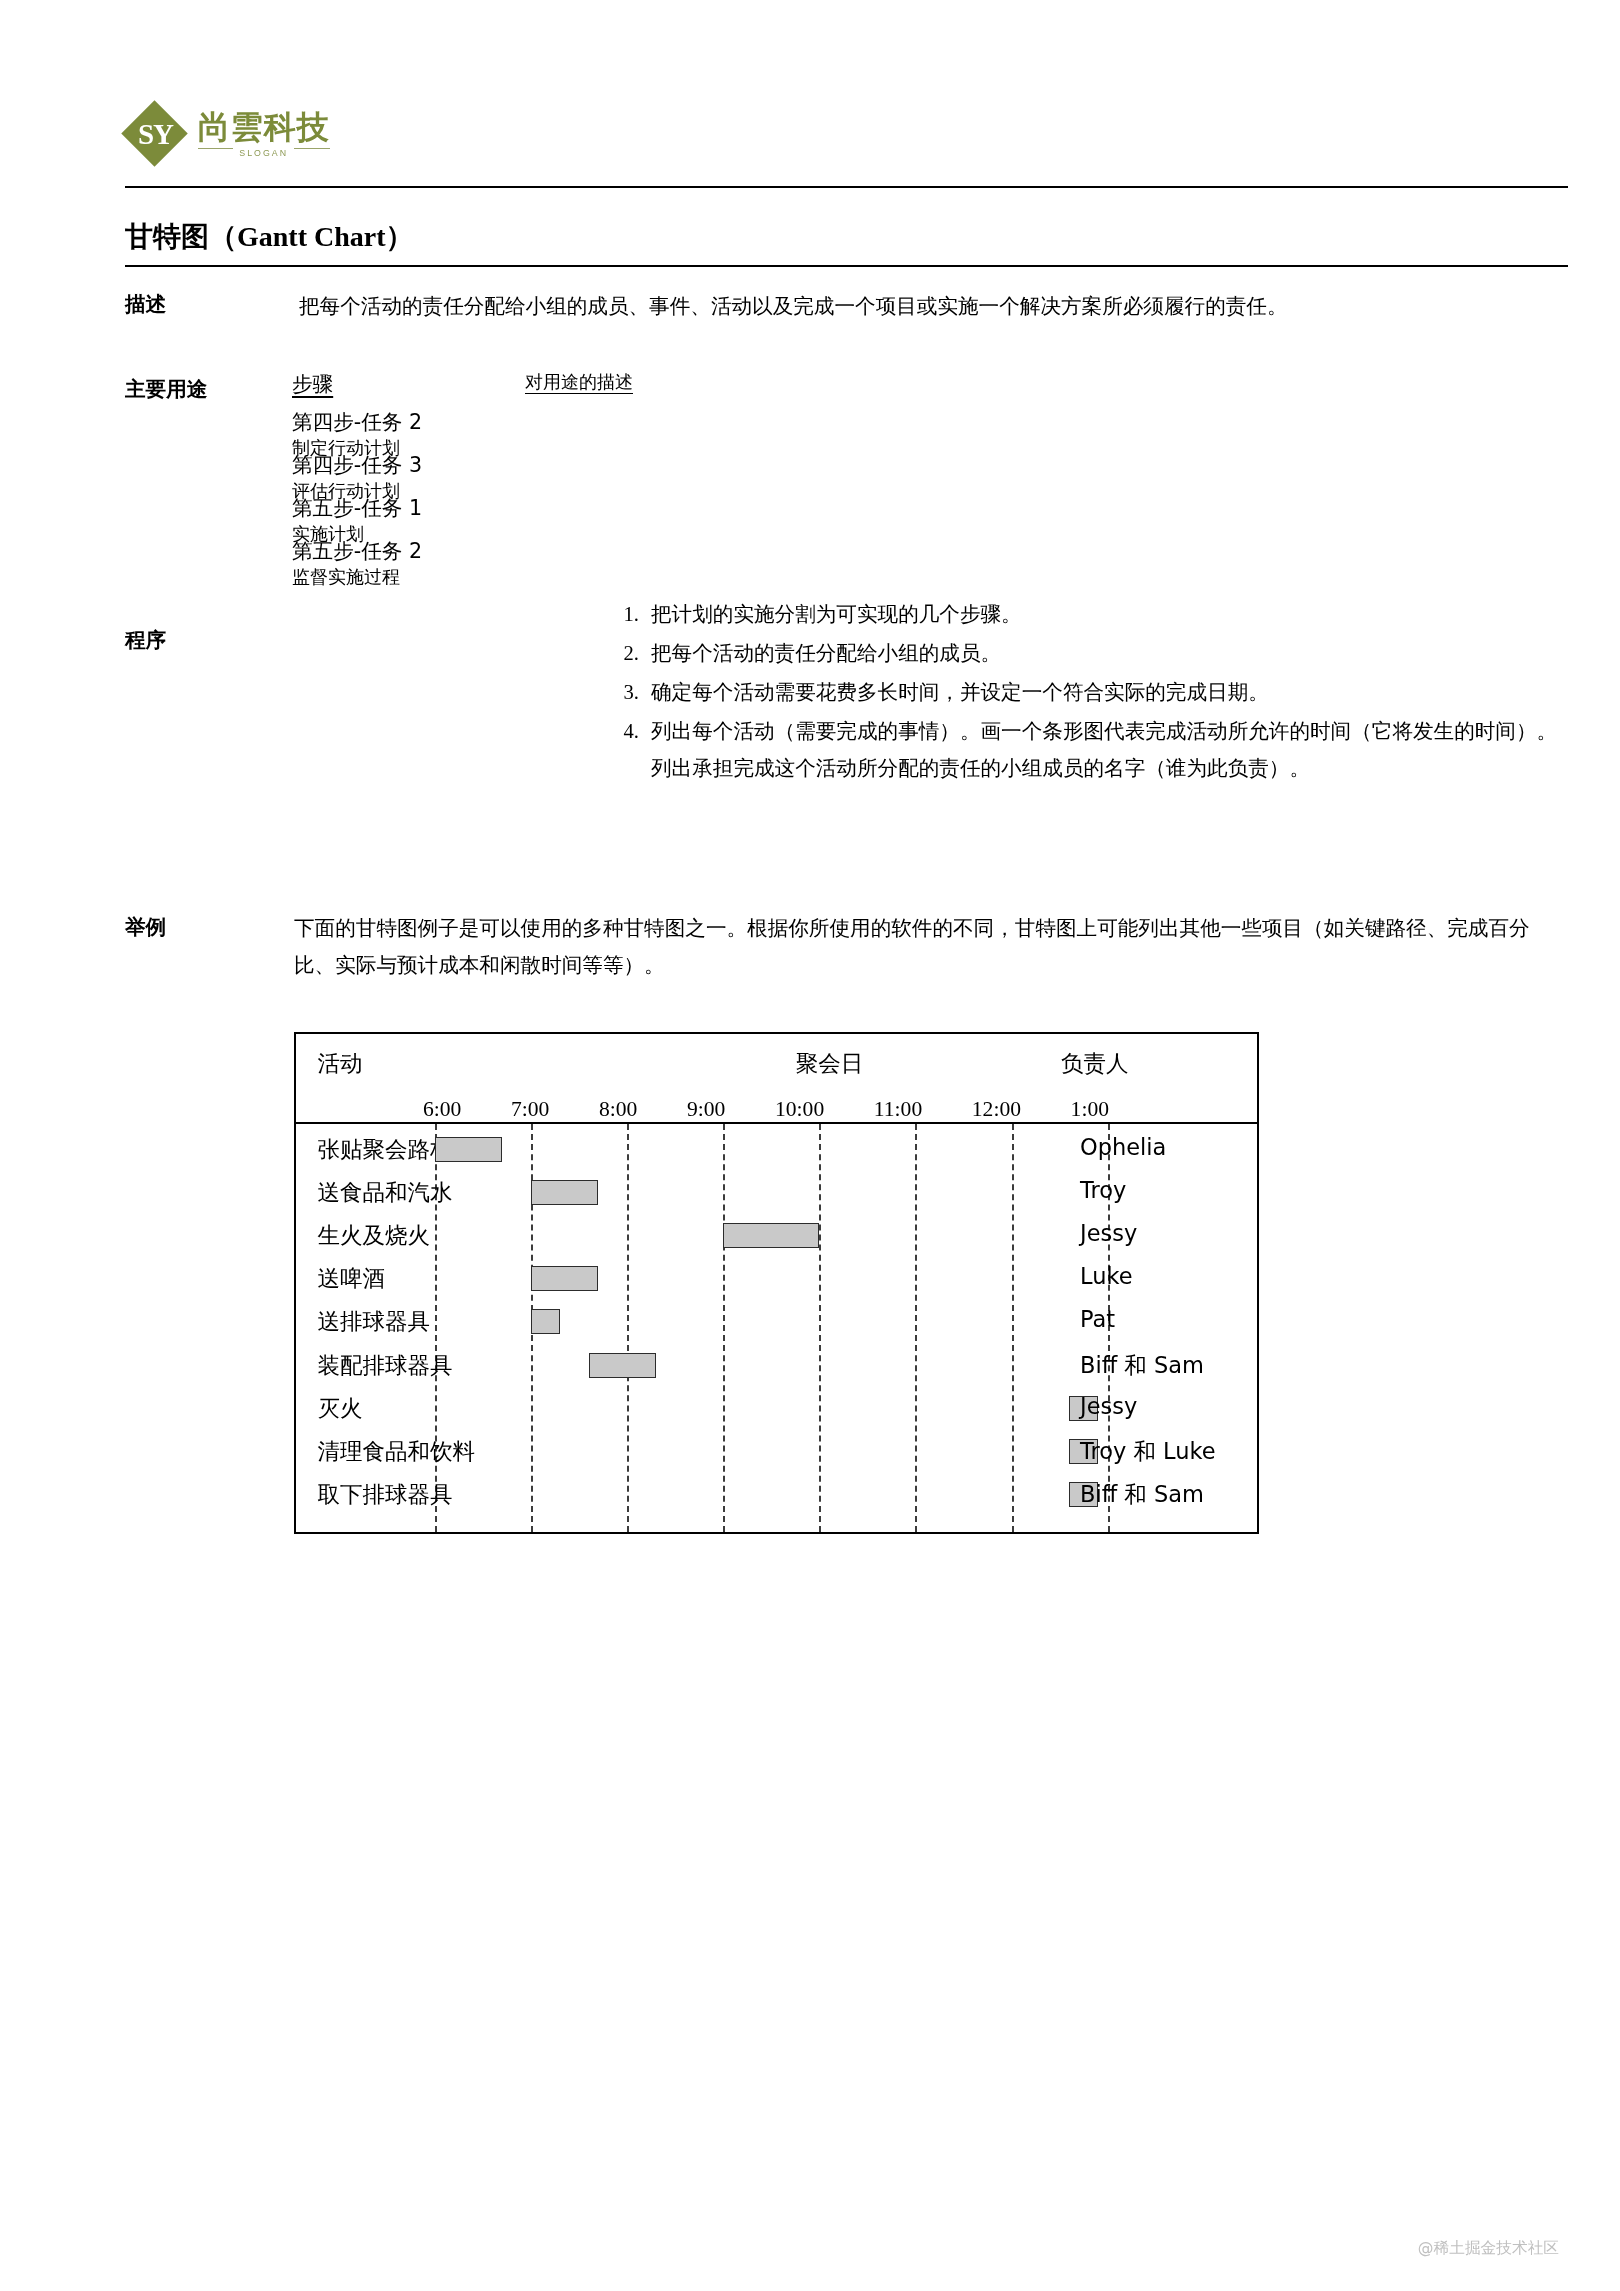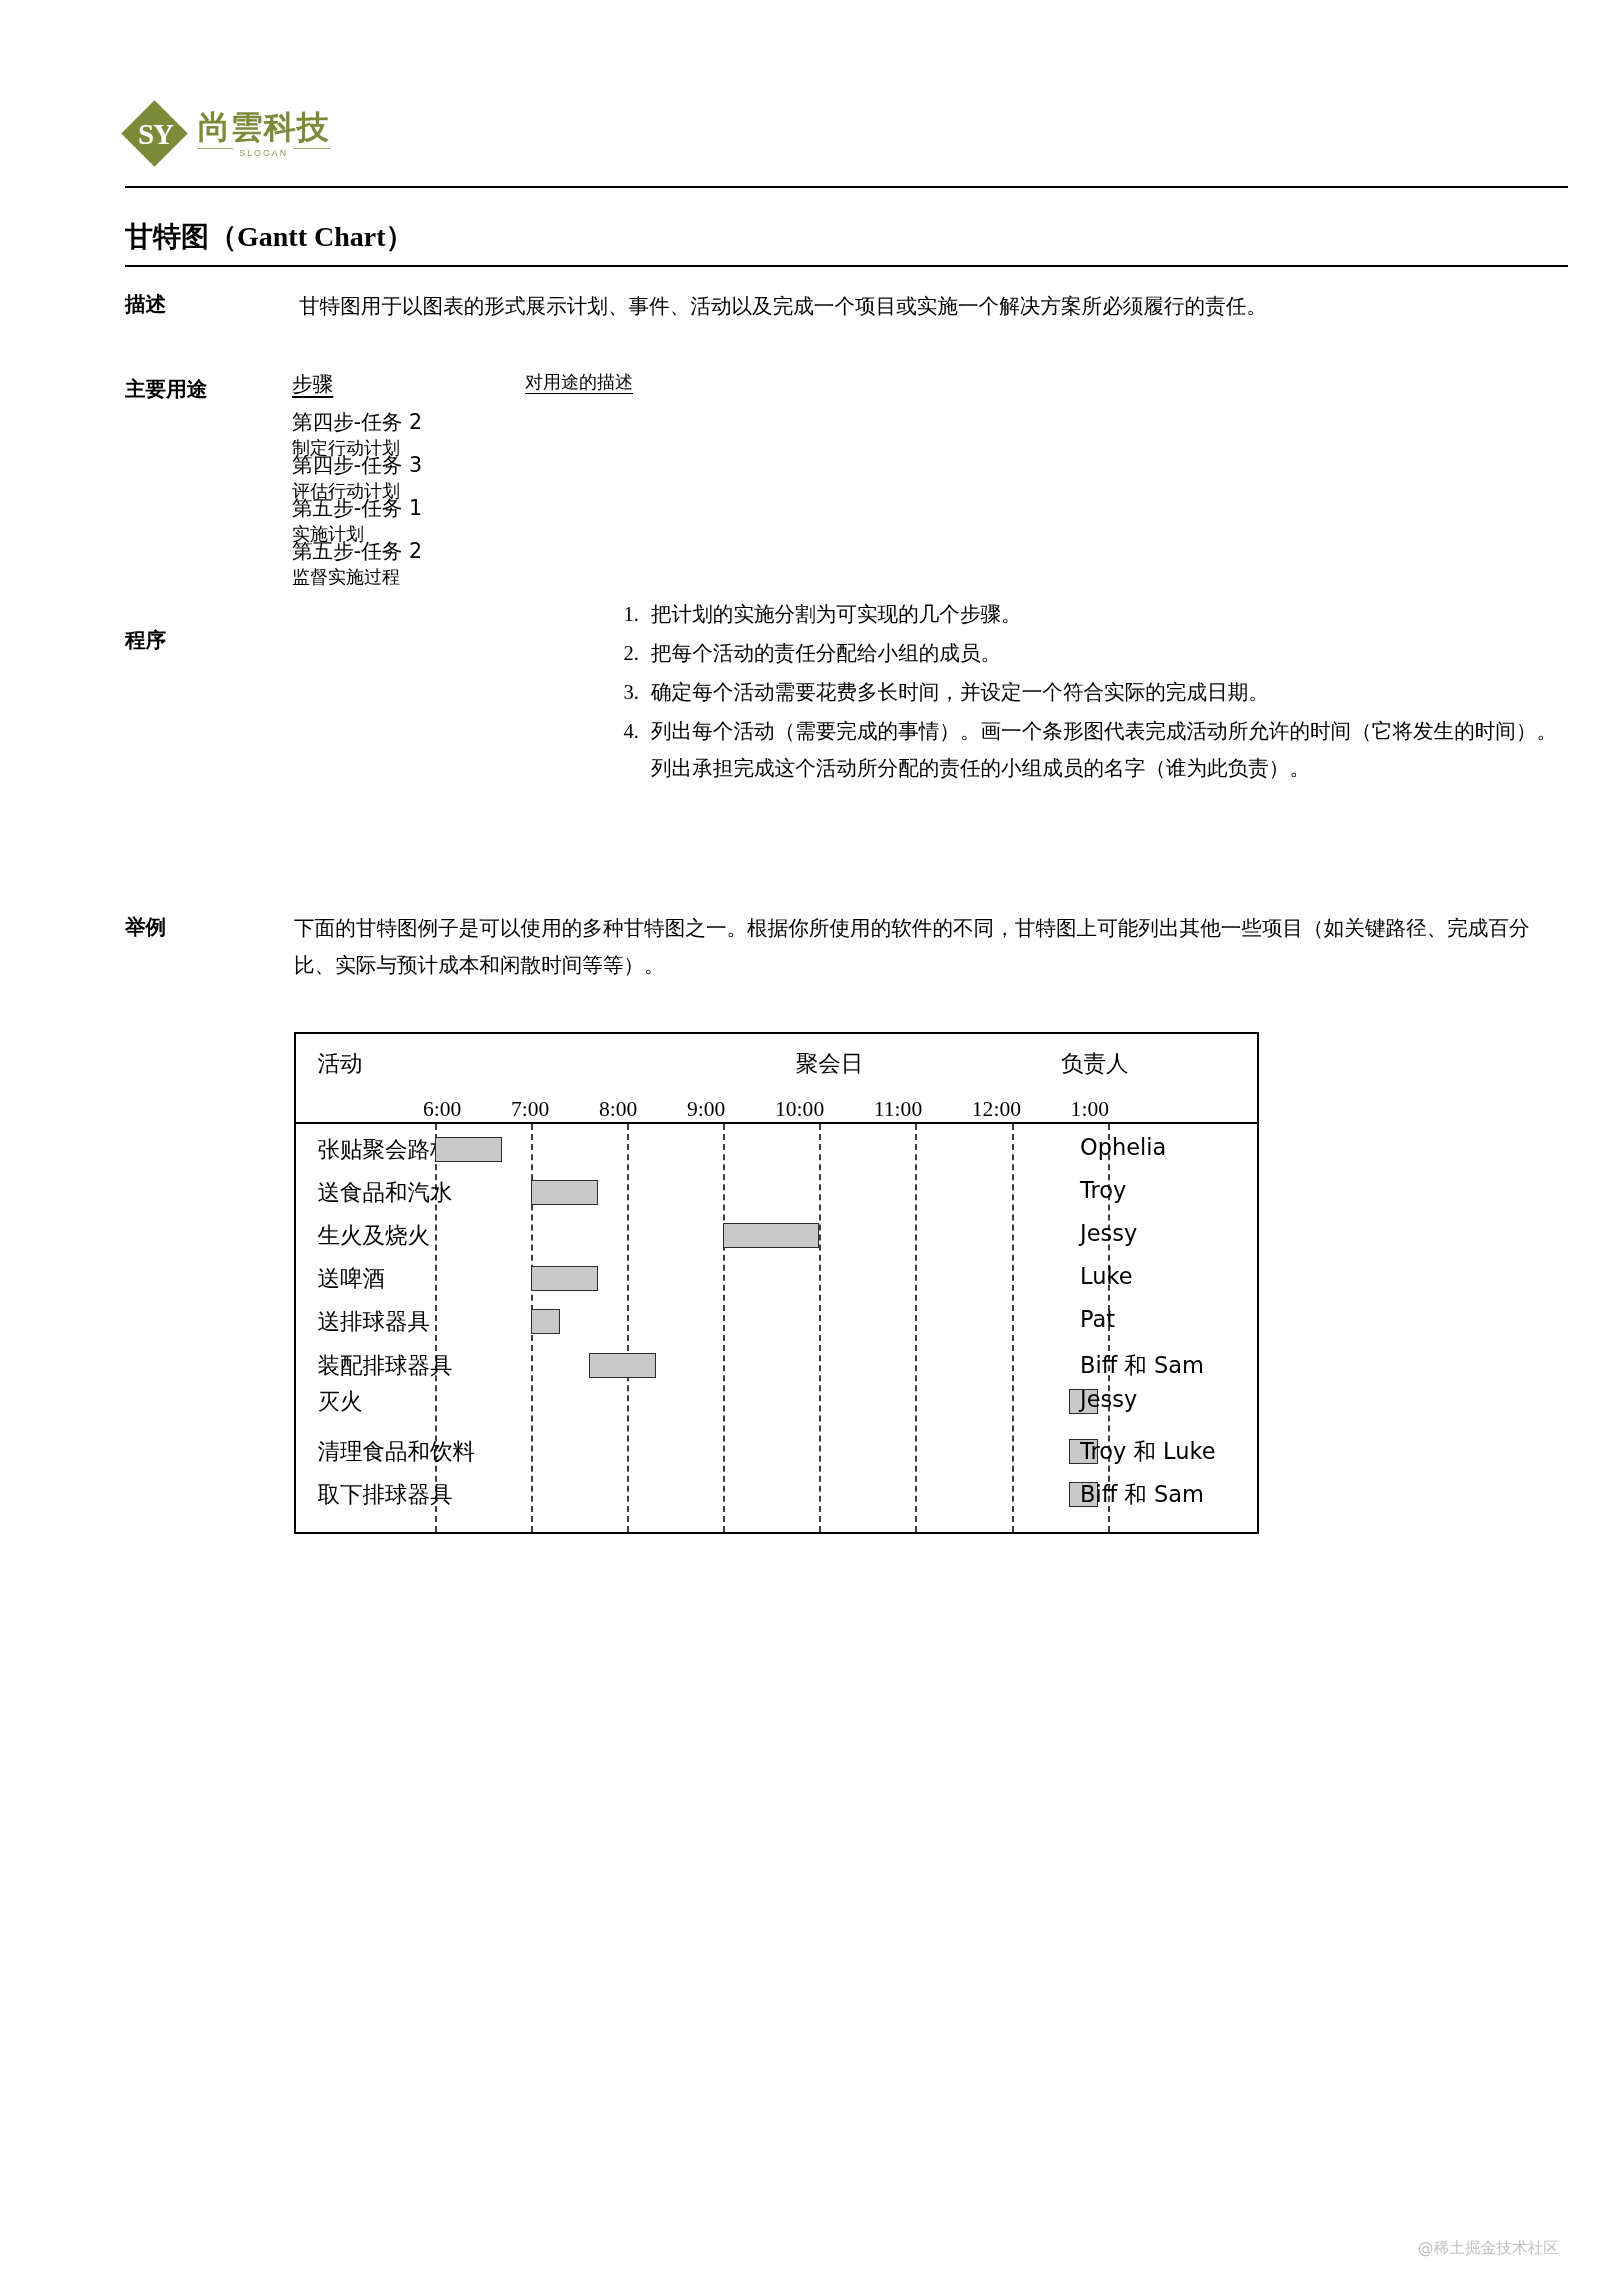--- a/index.html
+++ b/index.html
@@ -308,21 +308,21 @@
   </div>
 
   <div class="rule-top"></div>
 
   <div class="doc-title">
     <span>甘特图（</span><span class="en">Gantt Chart</span><span>）</span>
   </div>
   <div class="rule-title"></div>
 
   <div class="label" id="desc-label">描述</div>
-  <div class="body-text" id="desc-text">甘特图用于以图表的形式展示计划、事件、活动以及完成一个项目或实施一个解决方案所必须履行的责任。</div>
+  <div class="body-text" id="desc-text">把每个活动的责任分配给小组的成员、事件、活动以及完成一个项目或实施一个解决方案所必须履行的责任。</div>
 
   <div class="label" id="usage-label">主要用途</div>
   <div id="usage-table" style="position:absolute;">
     <div class="usage-head-row">
       <div class="usage-head-cell u-col1">步骤</div>
       <div class="usage-head-cell u-col2">对用途的描述</div>
     </div>
     <div class="usage-row" style="margin-top:9.8px;">
       <div class="u-col1">第四步-任务 2</div>
       <div class="u-col2">制定行动计划</div>
@@ -412,21 +412,21 @@
         <div class="g-row" style="top: 176px;">
           <div class="g-task">送排球器具</div>
           <div class="g-bar" style="left: 235px; width: 29px;"></div>
           <div class="g-owner">Pat</div>
         </div>
         <div class="g-row" style="top: 220px;">
           <div class="g-task">装配排球器具</div>
           <div class="g-bar" style="left: 293px; width: 67px;"></div>
           <div class="g-owner">Biff 和 Sam</div>
         </div>
-        <div class="g-row" style="top: 256px;">
+        <div class="g-row" style="top: 263px;">
           <div class="g-task">灭火</div>
           <div class="g-bar" style="left: 773px; width: 29px;"></div>
           <div class="g-owner">Jessy</div>
         </div>
         <div class="g-row" style="top: 306px;">
           <div class="g-task">清理食品和饮料</div>
           <div class="g-bar" style="left: 773px; width: 29px;"></div>
           <div class="g-owner">Troy 和 Luke</div>
         </div>
         <div class="g-row" style="top: 349px;">

